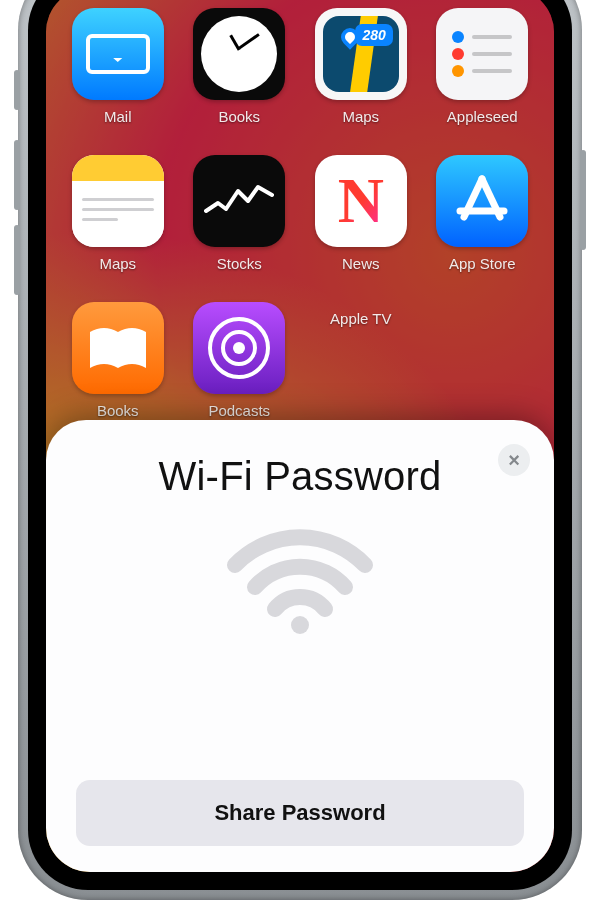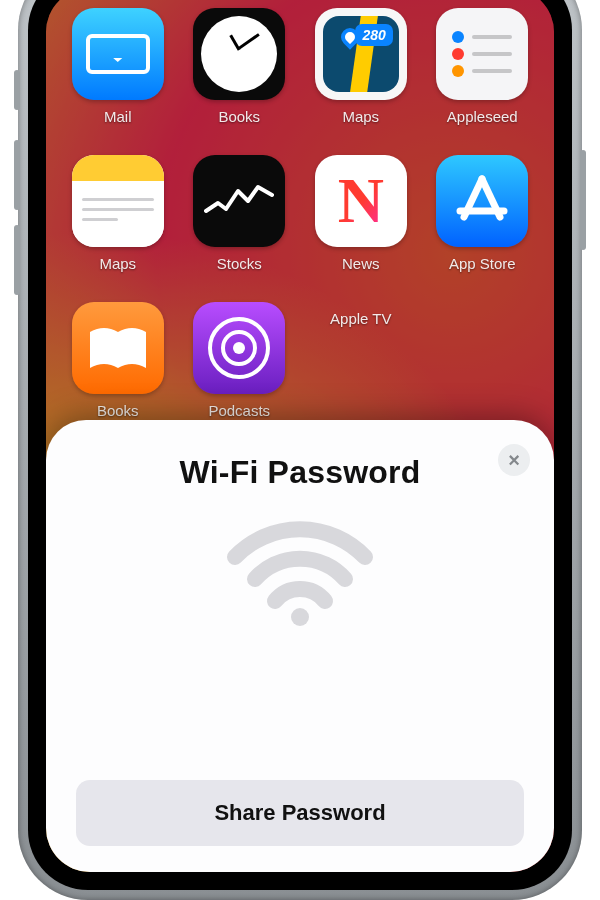--- a/index.html
+++ b/index.html
@@ -122,21 +122,21 @@
     position:absolute;
     left:0; right:0; bottom:-18px;
     background:#fdfdfe;
     border-radius: 40px 40px 44px 44px;
     padding: 34px 30px 44px;
     box-shadow: 0 -4px 30px rgba(0,0,0,.35);
     min-height: 470px;
     display:flex; flex-direction:column; align-items:center;
   }
   .sheet-title{
-    font-size:32px; font-weight:700; color:#111; letter-spacing:.2px;
+    font-size:40px; font-weight:400; color:#111; letter-spacing:.2px;
   }
   .close-x{
     position:absolute; right:24px; top:24px;
     width:32px;height:32px;border-radius:50%;
     background:#eceef0;color:#84888c;
     display:flex;align-items:center;justify-content:center;
     font-size:20px;font-weight:700;cursor:pointer;
   }
   .wifi-icon{ margin:26px 0 30px; }
   .sheet-msg{

